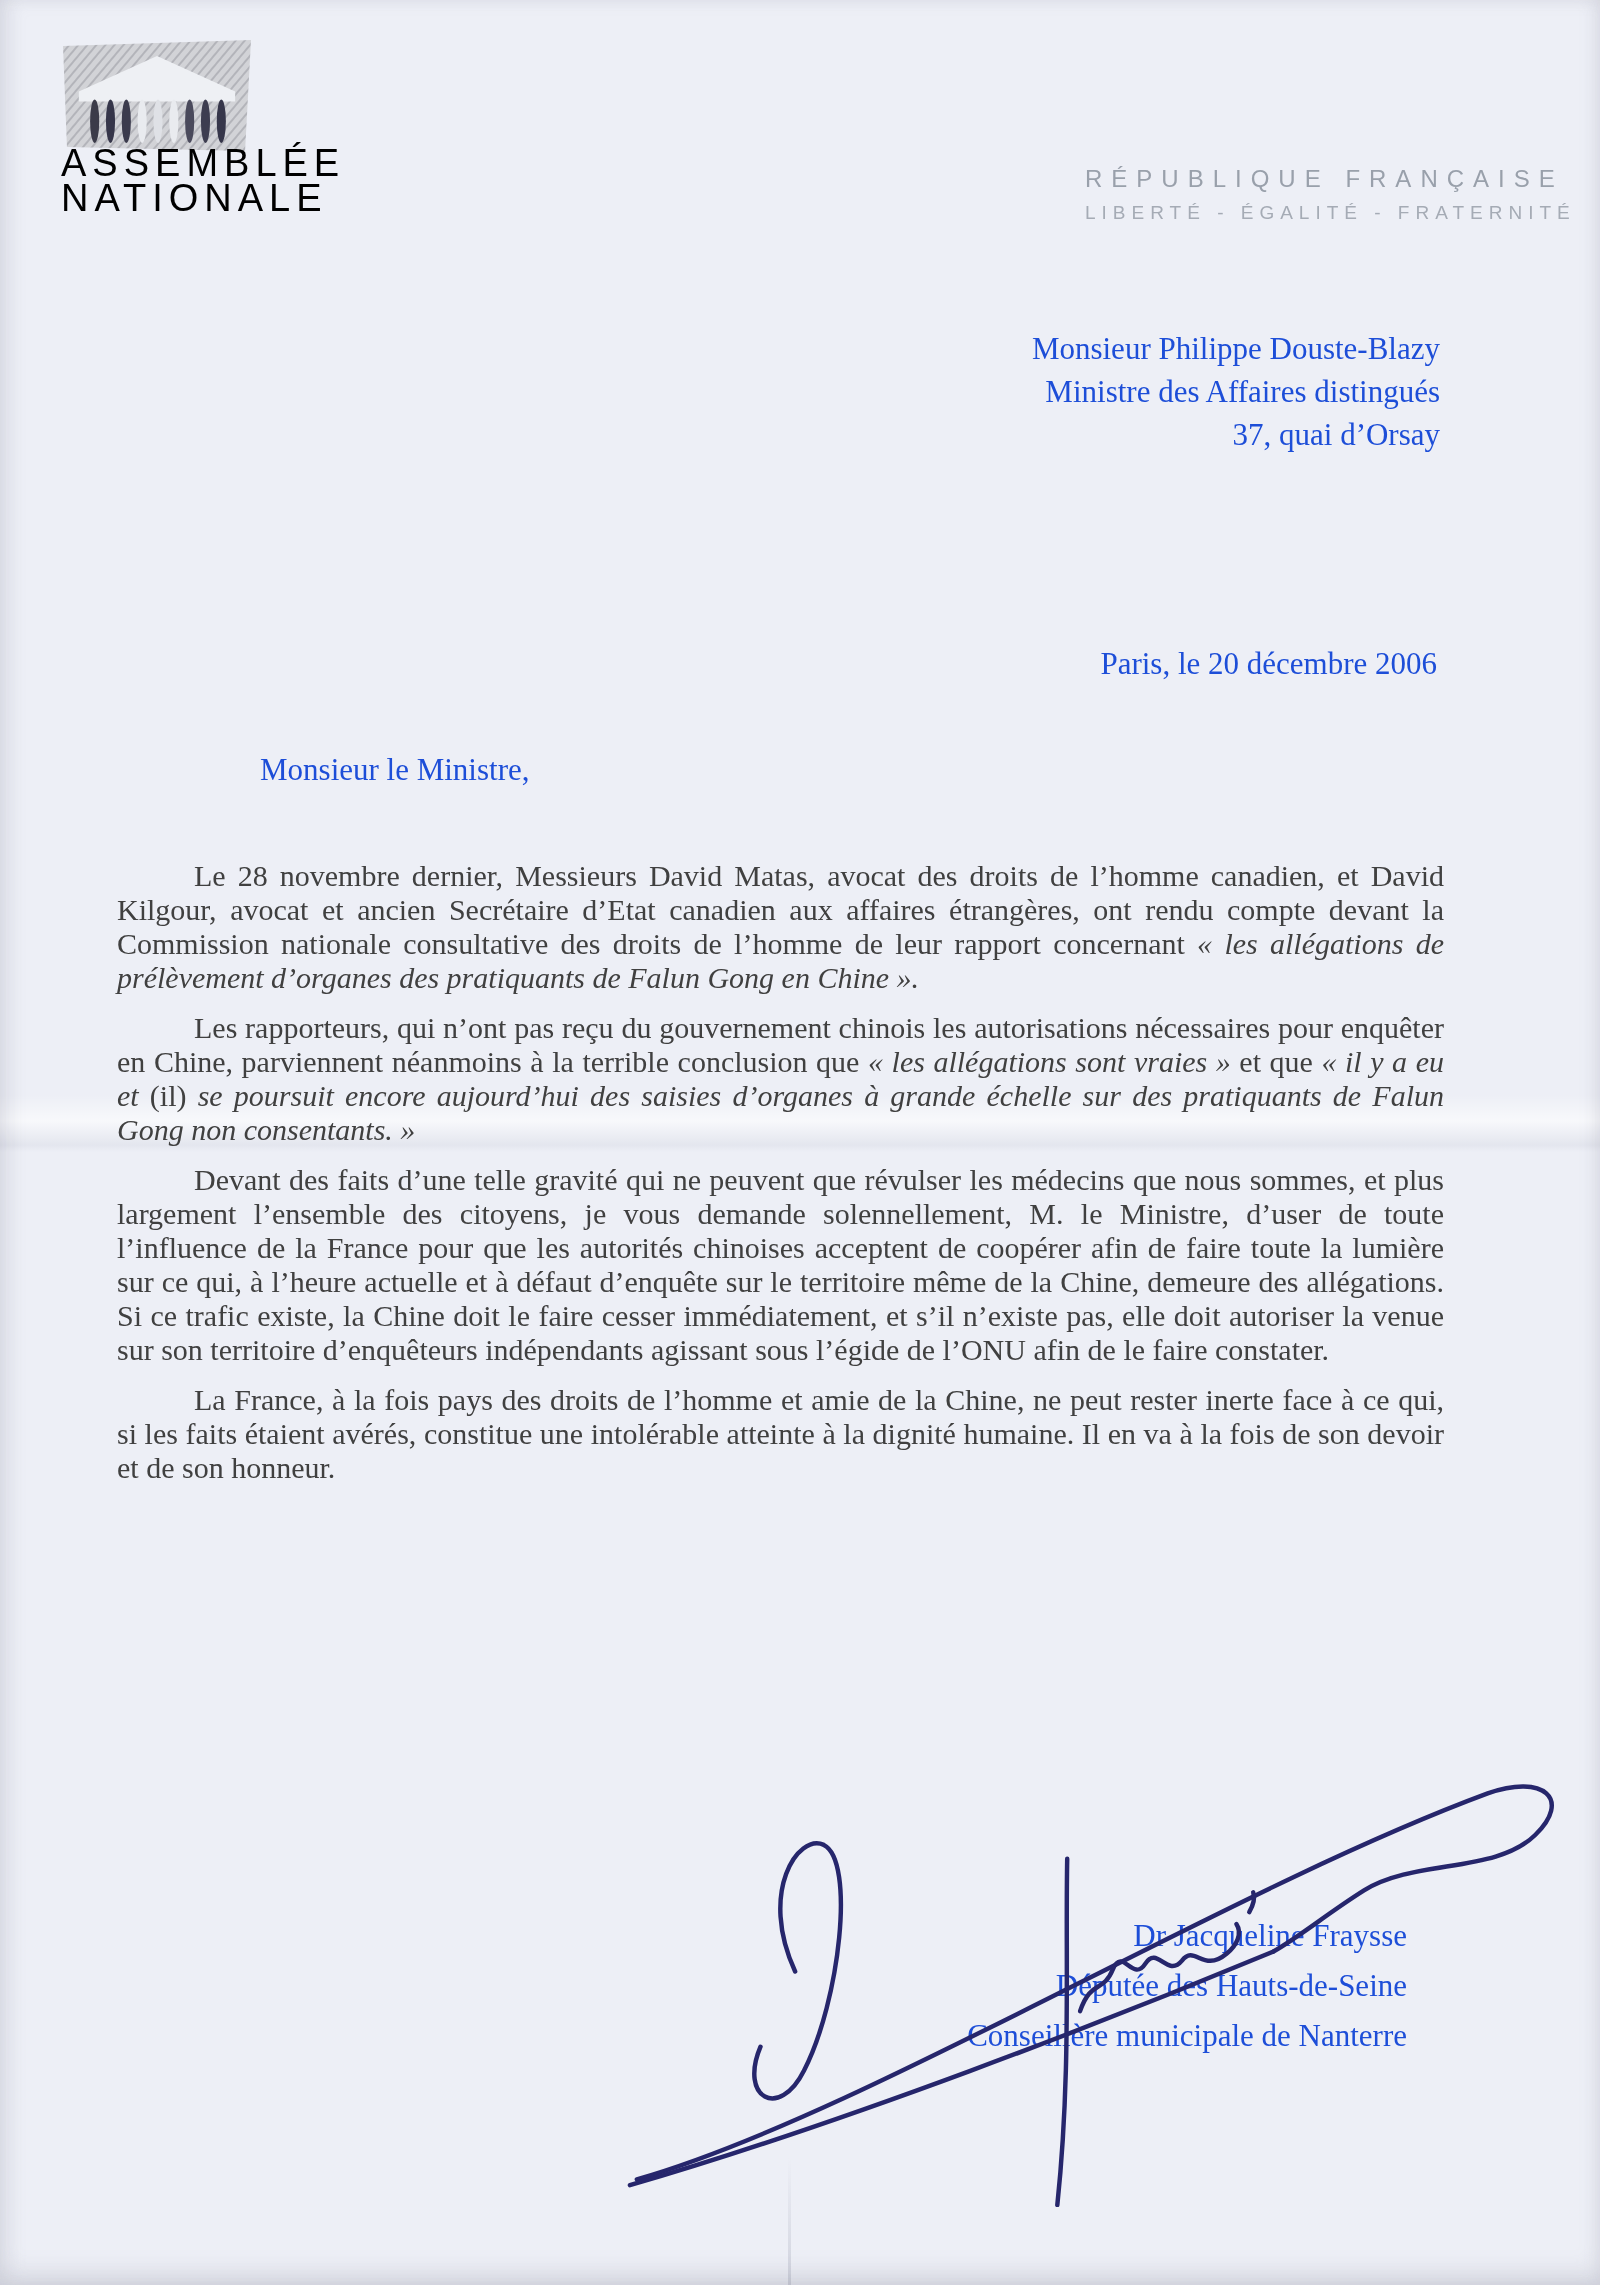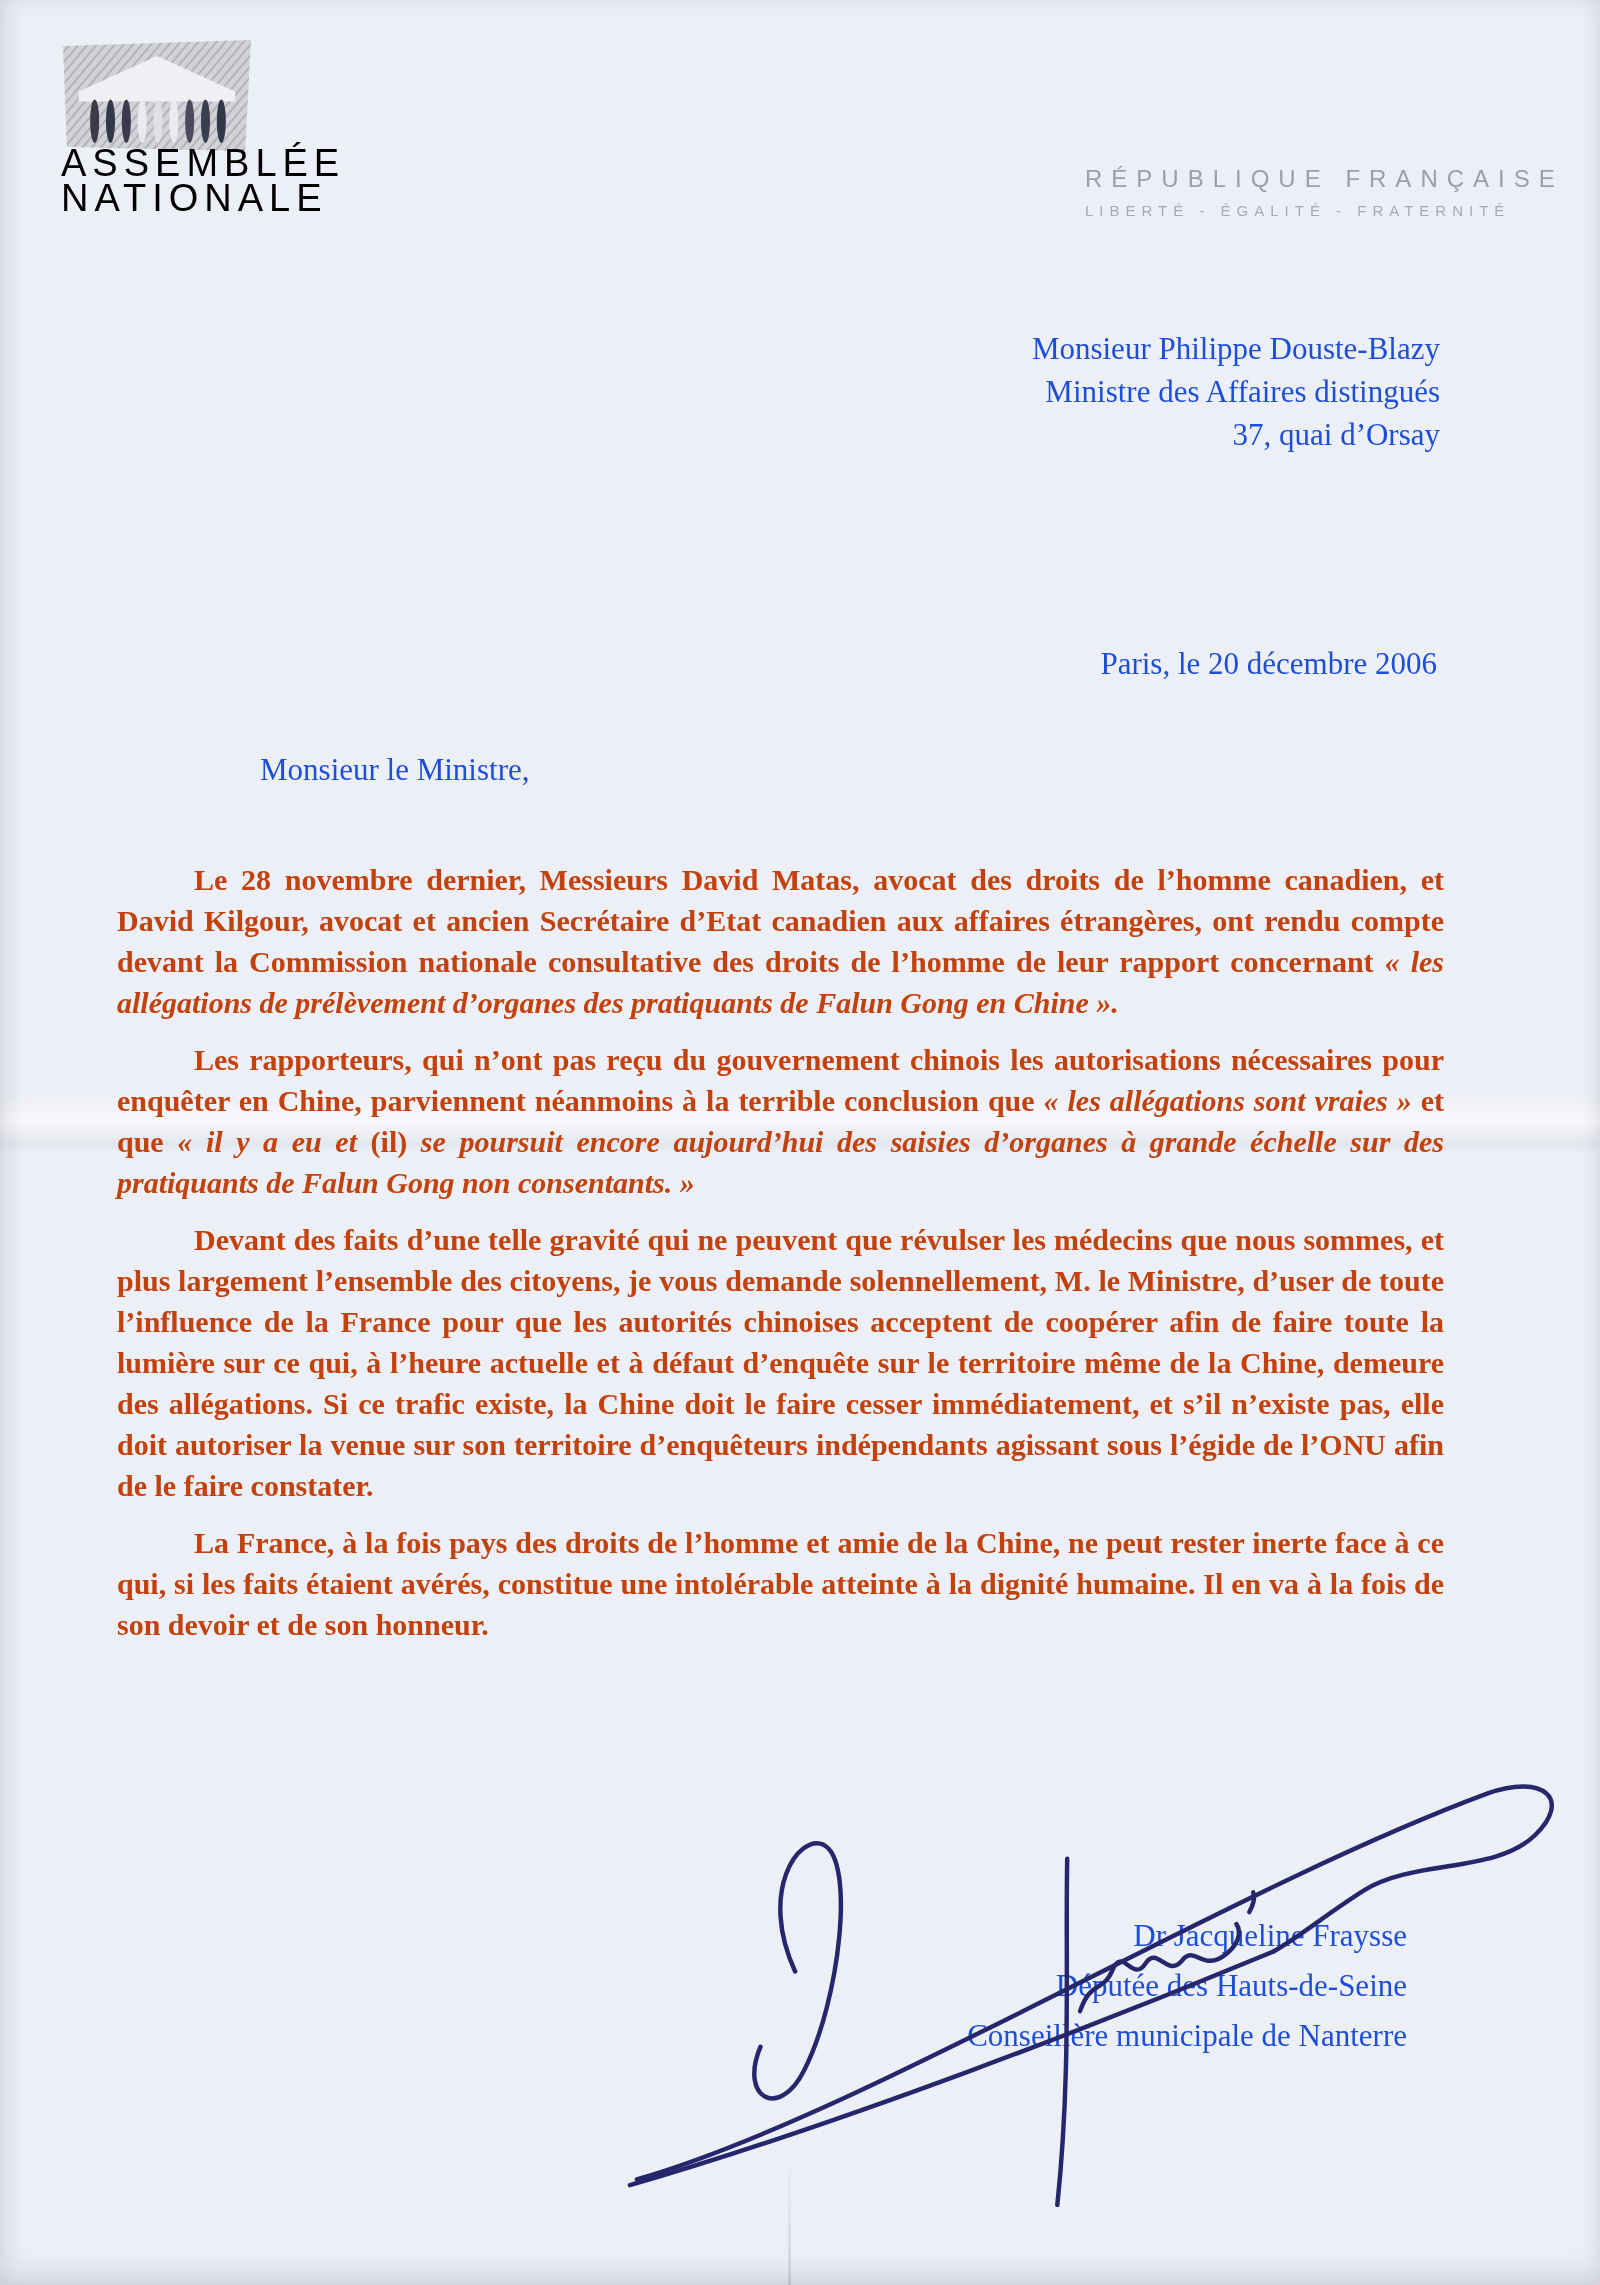--- a/index.html
+++ b/index.html
@@ -29,44 +29,43 @@
     font-family:"Liberation Sans", sans-serif;
     font-size:38px;line-height:35px;letter-spacing:6px;
     color:#000000;font-weight:400;
   }
   .republic{
     position:absolute;left:1085px;top:165px;z-index:2;
     font-family:"Liberation Sans", sans-serif;
     color:#99a0ab;
   }
   .republic .r1{font-size:24px;letter-spacing:9px;}
-  .republic .r2{font-size:15px;letter-spacing:6px;margin-top:9px;color:#a5abb5;}
+  .republic .r2{font-size:19px;letter-spacing:6px;margin-top:9px;color:#a5abb5;}
   
   .ink{color:#1d4ed8;}
   .recipient{
     position:absolute;right:161px;top:327px;z-index:2;
     text-align:right;font-size:31px;line-height:43px;
   }
   .dateline{
     position:absolute;right:164px;top:646px;z-index:2;
     font-size:31px;
   }
   .salutation{
     position:absolute;left:260px;top:752px;z-index:2;
     font-size:31px;
   }
   .body-text{
     position:absolute;left:117px;top:859px;width:1327px;z-index:2;
   }
   .body-para{
     margin:0 0 16px 0;
-    font-size:30px;line-height:41px;
+    font-size:30px;line-height:34px;
     text-align:justify;text-indent:77px;
-    color:#c2410c;
-    font-weight:bold;
+    color:#404040;
   }
   .body-para .it{font-style:italic;}
   
   .sig-svg{position:absolute;left:592px;top:1742px;z-index:3;}
   .signatory{
     position:absolute;right:194px;top:1911px;z-index:2;
     text-align:right;font-size:31px;line-height:50px;
   }
 </style>
 </head>

